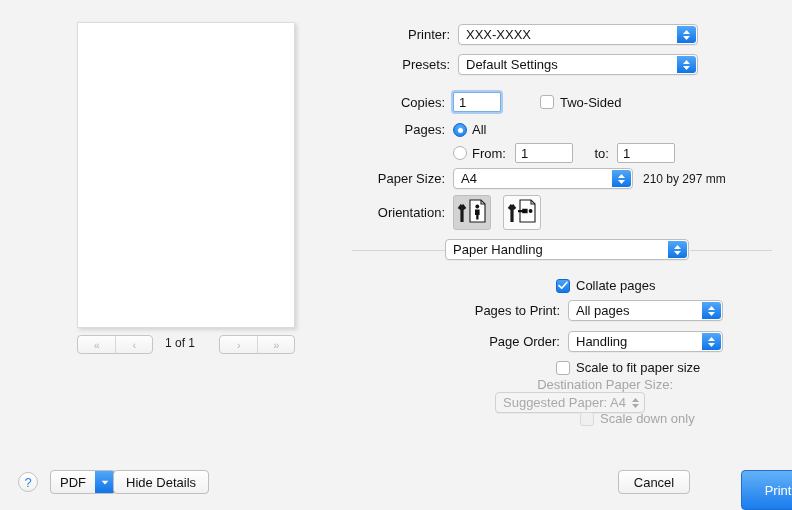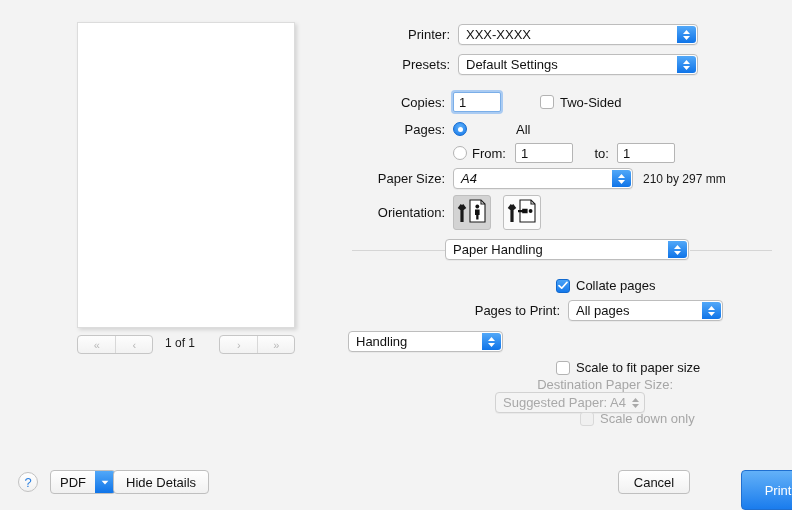--- a/index.html
+++ b/index.html
@@ -363,21 +363,21 @@
         <span>1</span>
       </div>
       <div style="display:flex; align-items:center; margin-left:16px;padding-left:23px;">
         <span class="cb off"></span>
         <span class="cb-label">Two-Sided</span>
       </div>
     </div>
 
     <div class="row" style="left:0; top:122px; width:452px;">
       <div class="lbl" style="width:105px;">Pages:</div>
-      <div style="display:flex; align-items:flex-start; margin-left:8px;gap:44px;">
+      <div style="display:flex; align-items:flex-end; margin-left:8px;">
         <span class="rb on"></span>
         <span class="rb-label">All</span>
       </div>
     </div>
 
     <div class="row" style="left:0; top:143px; width:452px;">
       <div style="display:flex; align-items:center; margin-left:113px;">
         <span class="rb off"></span>
         <span class="rb-label">From:</span>
       </div>
@@ -385,21 +385,21 @@
         <span>1</span>
       </div>
       <div class="lbl" style="width:26px; margin-left:10px;">to:</div>
       <div class="field" style="margin-left:8px; width:58px;">
         <span>1</span>
       </div>
     </div>
 
     <div class="row" style="left:0; top:168px; width:452px;">
       <div class="lbl" style="width:105px;">Paper Size:</div>
-      <div class="popup" style="margin-left:8px; width:180px;font-style:italic;">
+      <div class="popup" style="margin-left:8px; width:180px;">
         <span>A4</span>
         <span class="stepper">
           <span class="chev">
               <svg width="7" height="4" viewBox="0 0 7 4">
                 <path d="M3.5 0 L7 4 L0 4 Z" fill="#fff"></path>
               </svg>
             </span>
           <span class="chev" style="margin-top:2px;">
               <svg width="7" height="4" viewBox="0 0 7 4">
                 <path d="M3.5 4 L0 0 L7 0 Z" fill="#fff"></path>
@@ -480,20 +480,21 @@
           <span class="chev" style="margin-top:2px;">
               <svg width="7" height="4" viewBox="0 0 7 4">
                 <path d="M3.5 4 L0 0 L7 0 Z" fill="#fff"></path>
               </svg>
             </span>
         </span>
       </div>
     </div>
 
     <div class="row" style="left:0; top:331px; width:452px;">
+      <div class="lbl" style="width:220px;">Page Order:</div>
       <div class="popup" style="margin-left:8px; width:155px;">
         <span>Handling</span>
         <span class="stepper">
           <span class="chev">
               <svg width="7" height="4" viewBox="0 0 7 4">
                 <path d="M3.5 0 L7 4 L0 4 Z" fill="#fff"></path>
               </svg>
             </span>
           <span class="chev" style="margin-top:2px;">
               <svg width="7" height="4" viewBox="0 0 7 4">

